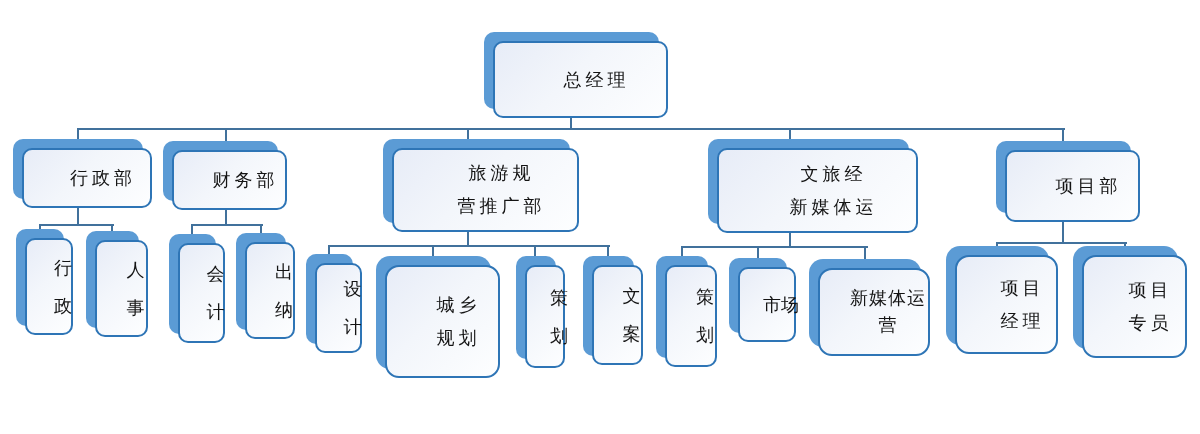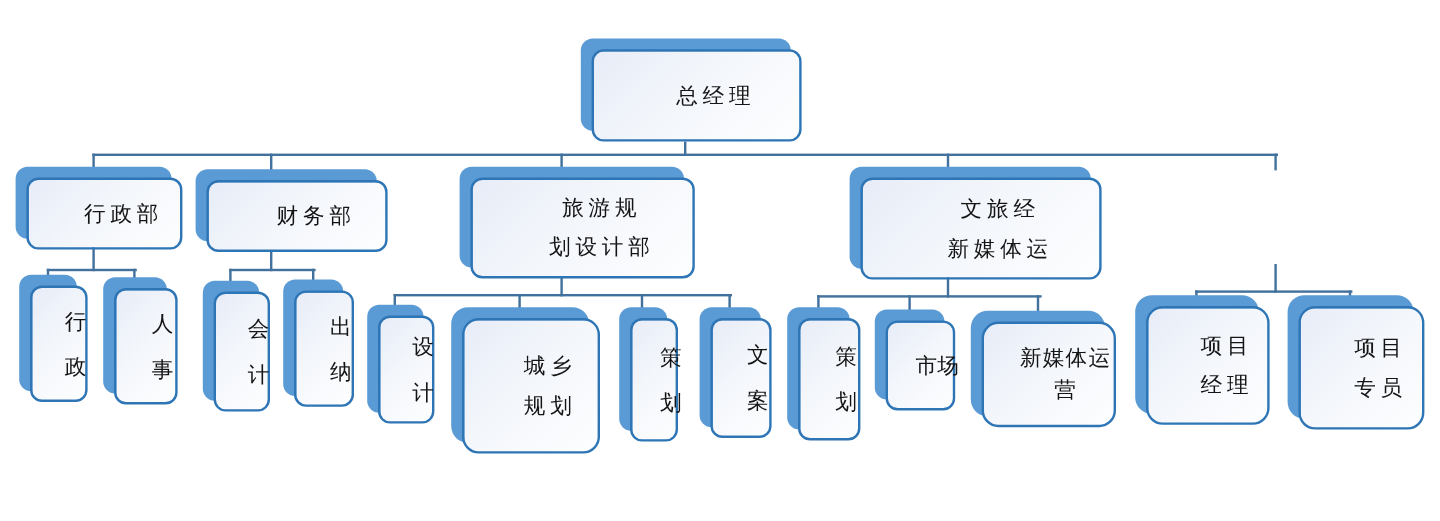--- a/index.html
+++ b/index.html
@@ -88,43 +88,49 @@
     </div>
   </div>
 
   <div class="node one" style="left:13px;top:139px;width:139px;height:69px;">
     <div class="back"></div>
     <div class="front">
       <span class="ln">行政部</span>
     </div>
   </div>
 
-  <div class="node one" style="left:163px;top:141px;width:160px;height:69px;border-radius:12px;">
+  <div class="node one" style="left:163px;top:141px;width:124px;height:69px;border-radius:12px;">
     <div class="back"></div>
     <div class="front">
       <span class="ln">财务部</span>
     </div>
   </div>
 
   <div class="node two" style="left:383px;top:139px;width:196px;height:93px;">
     <div class="back"></div>
     <div class="front">
       <span class="ln">旅游规</span>
-      <span class="ln">划设计部</span>
+      <span class="ln">营推广部</span>
     </div>
   </div>
 
   <div class="node two" style="left:708px;top:139px;width:210px;height:94px;">
     <div class="back"></div>
     <div class="front">
       <span class="ln">文旅经</span>
       <span class="ln">新媒体运</span>
     </div>
   </div>
 
+  <div class="node one" style="left:996px;top:141px;width:144px;height:81px;">
+    <div class="back"></div>
+    <div class="front">
+      <span class="ln">项目部</span>
+    </div>
+  </div>
 
   <div class="node stack" style="left:16px;top:229px;width:57px;height:106px;">
     <div class="back"></div>
     <div class="front">
       <span class="ln">行</span>
       <span class="ln">政</span>
     </div>
   </div>
 
   <div class="node stack" style="left:86px;top:231px;width:62px;height:106px;">

